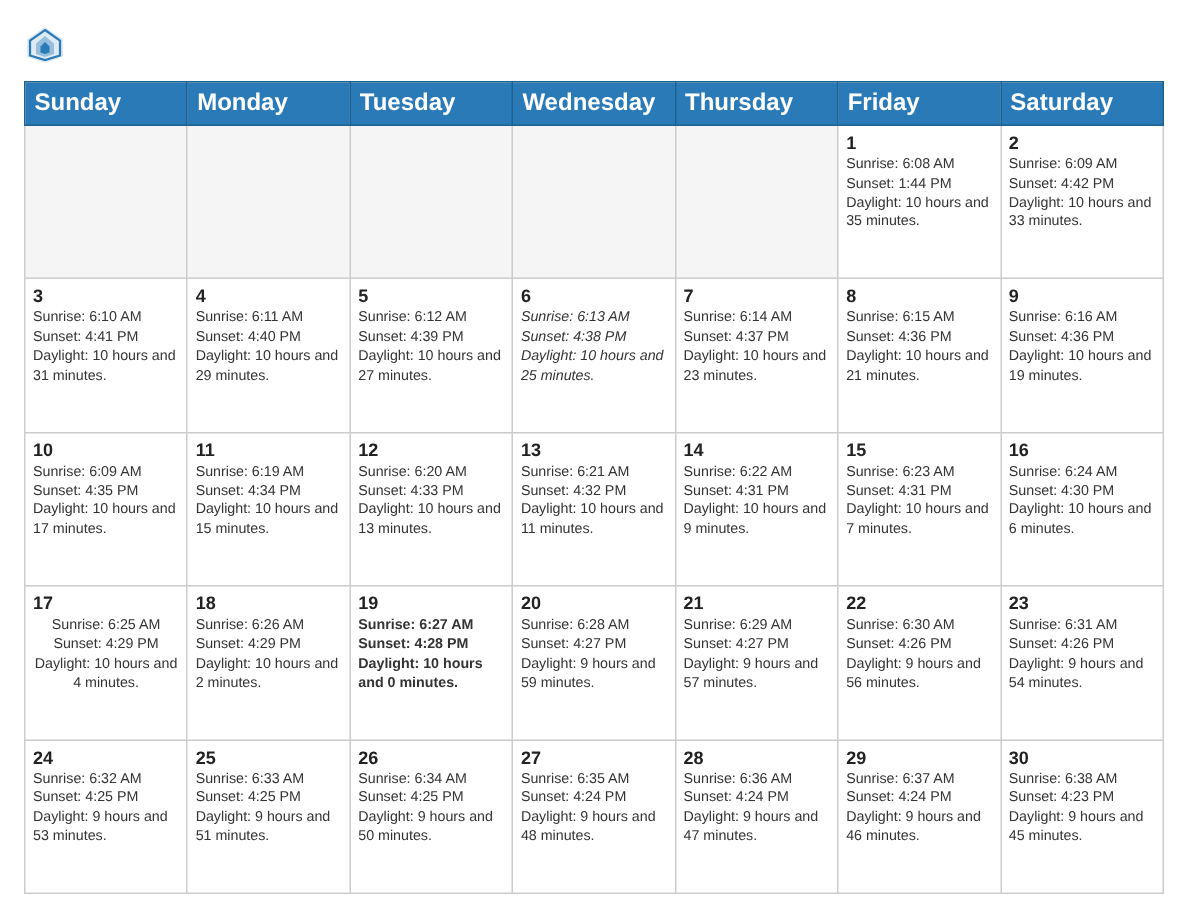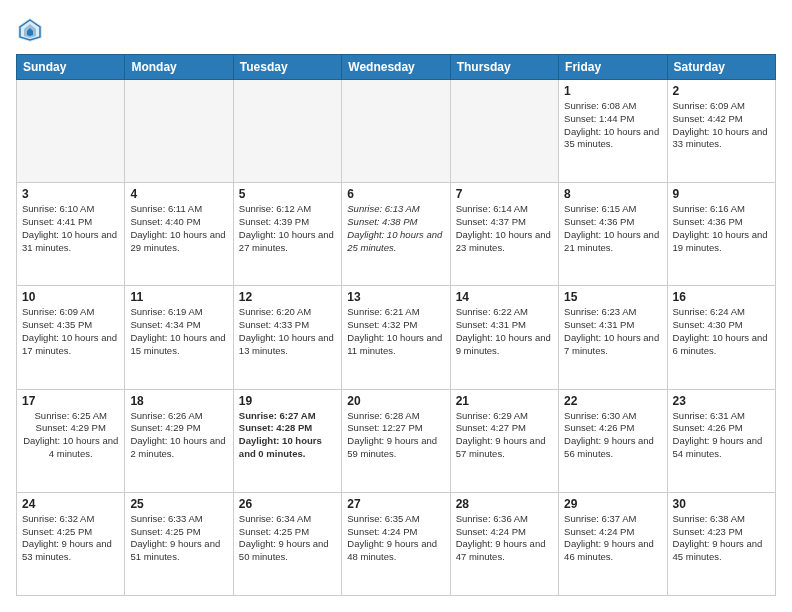--- a/index.html
+++ b/index.html
@@ -62,21 +62,21 @@
     .calendar {
       flex: 1;
       border: 1px solid #ccc;
       border-collapse: collapse;
       width: 100%;
       table-layout: fixed;
     }
     .calendar th {
       background: #2a7ab8;
       color: #fff;
-      font-size: 12px;
+      font-size: 16px;
       font-weight: bold;
       padding: 5px 6px;
       text-align: left;
       border: 1px solid #1e6090;
       margin-left: 10px;
     }
     .calendar td {
       border: 1px solid #ccc;
       vertical-align: top;
       padding: 4px 5px;
@@ -265,21 +265,21 @@
           </td>
           <td>
             <span class="day-num">19</span>
             <div class="day-info" style="white-space: pre-line; font-weight: bold;">Sunrise: 6:27 AM
 Sunset: 4:28 PM
 Daylight: 10 hours and 0 minutes.</div>
           </td>
           <td>
             <span class="day-num">20</span>
             <div class="day-info" style="white-space: pre-line;">Sunrise: 6:28 AM
-Sunset: 12:27 PM
+Sunset: 4:27 PM
 Daylight: 9 hours and 59 minutes.</div>
           </td>
           <td>
             <span class="day-num">21</span>
             <div class="day-info" style="white-space: pre-line;">Sunrise: 6:29 AM
 Sunset: 4:27 PM
 Daylight: 9 hours and 57 minutes.</div>
           </td>
           <td>
             <span class="day-num">22</span>

